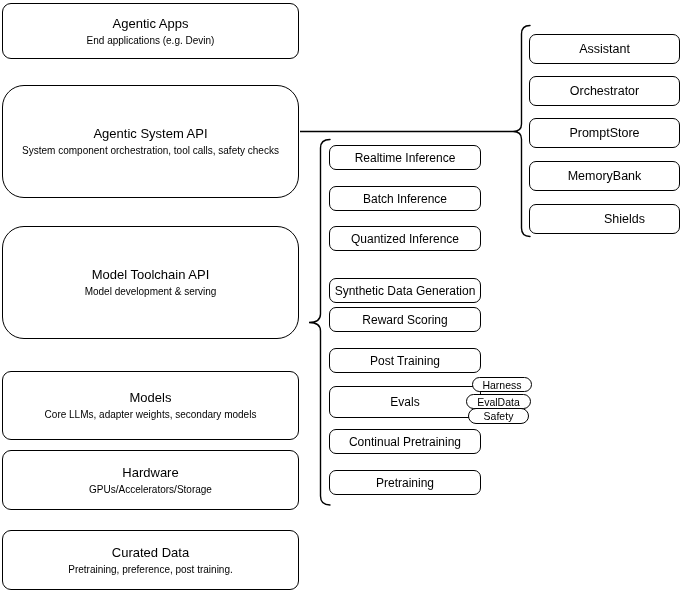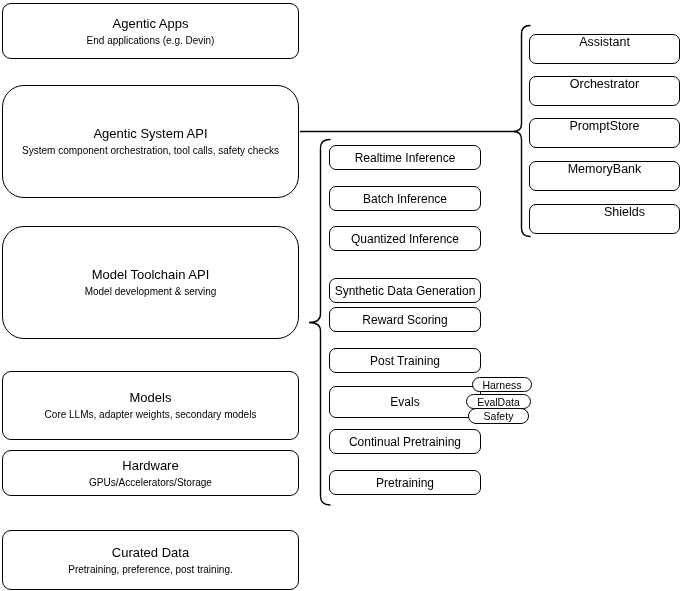--- a/index.html
+++ b/index.html
@@ -19,39 +19,39 @@
     border:1.4px solid #000; background:#fff;
     display:flex; flex-direction:column; align-items:center; justify-content:center;
     text-align:center; z-index:2;
   }
   .ltitle { font-size:13px; line-height:16px; }
   .lsub   { font-size:10px; line-height:13px; margin-top:2px; }
   .b0 { top:3px;   height:56px;  border-radius:9px; }
   .b1 { top:85px;  height:113px; border-radius:22px; }
   .b2 { top:226px; height:113px; border-radius:22px; }
   .b3 { top:371px; height:69px;  border-radius:9px; }
-  .b4 { top:450px; height:46px;  border-radius:9px; }
+  .b4 { top:450px; height:60px;  border-radius:9px; }
   .b5 { top:530px; height:60px;  border-radius:9px; }
 
   .mbox {
     position:absolute; left:329px; width:152px; height:25px;
     box-sizing:border-box;
     border:1.4px solid #000; border-radius:7px; background:#fff;
     display:flex; align-items:center; justify-content:center;
     font-size:12px; text-align:center; z-index:2;
   }
   .m0 { top:145px; } .m1 { top:186px; } .m2 { top:226px; }
   .m3 { top:278px; } .m4 { top:307px; } .m5 { top:348px; }
   .m6 { top:386px; height:32px; } .m7 { top:429px; } .m8 { top:470px; }
 
   .rbox {
     position:absolute; left:529px; width:151px; height:30px;
     box-sizing:border-box;
     border:1.4px solid #000; border-radius:7px; background:#fff;
-    display:flex; align-items:flex-start; justify-content:center;
+    display:flex; align-items:center; justify-content:center;
     font-size:12.5px; text-align:center; z-index:2;
   }
   .r0 { top:34px; } .r1 { top:76px; } .r2 { top:118px; }
   .r3 { top:161px; } .r4 { top:204px;padding-left:40px; }
 
   .pill {
     position:absolute; box-sizing:border-box;
     border:1.4px solid #000; border-radius:999px; background:#fff;
     display:flex; align-items:center; justify-content:center;
     font-size:10.5px; z-index:3;

